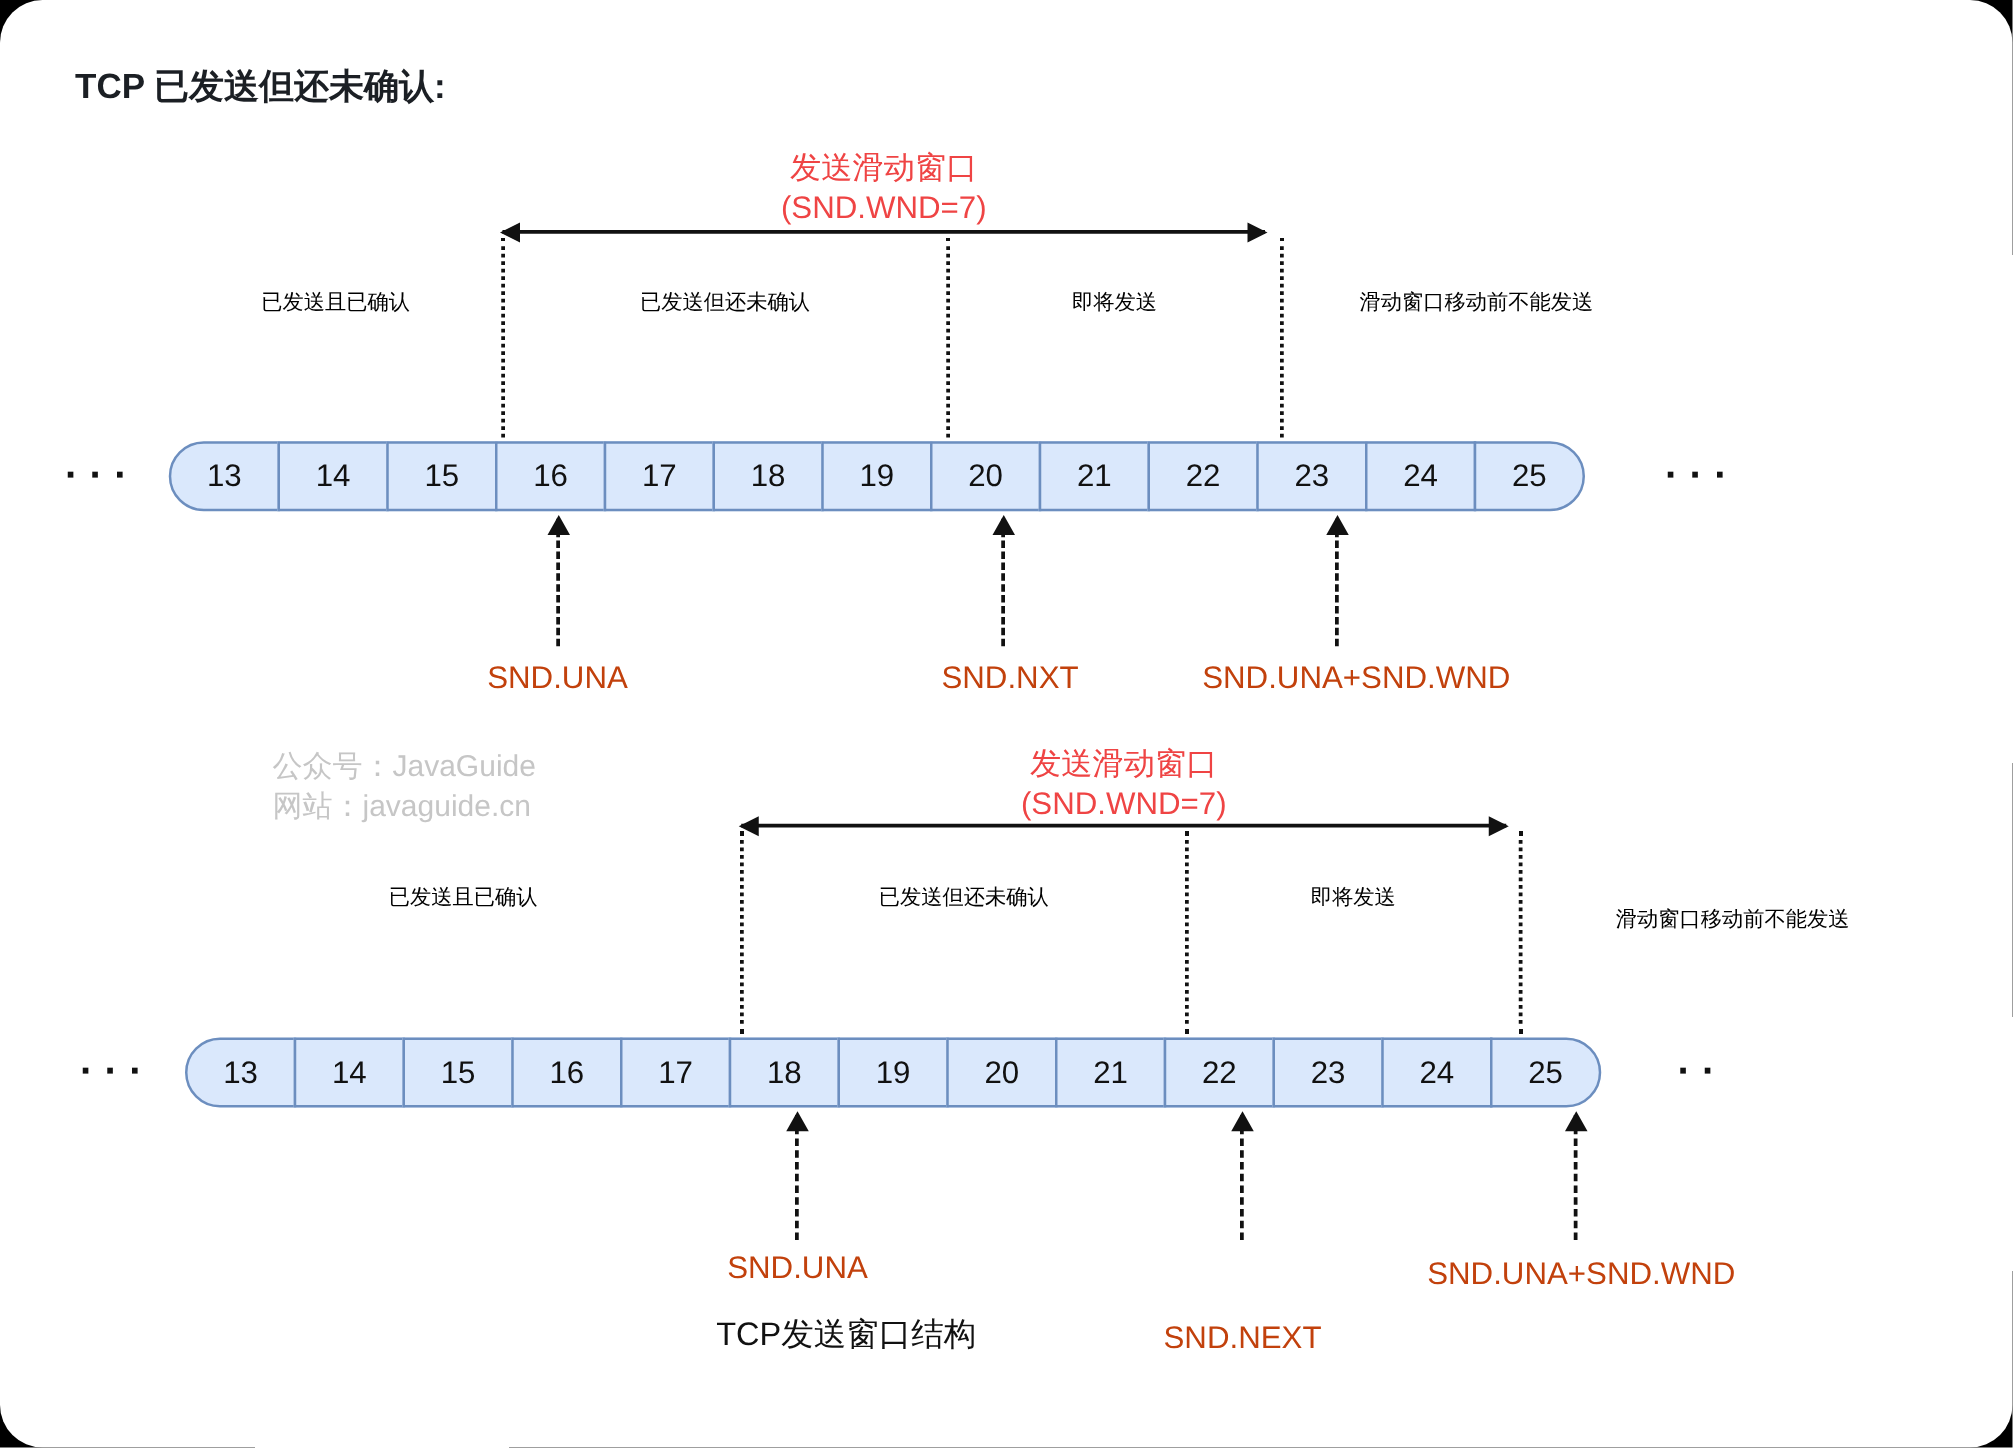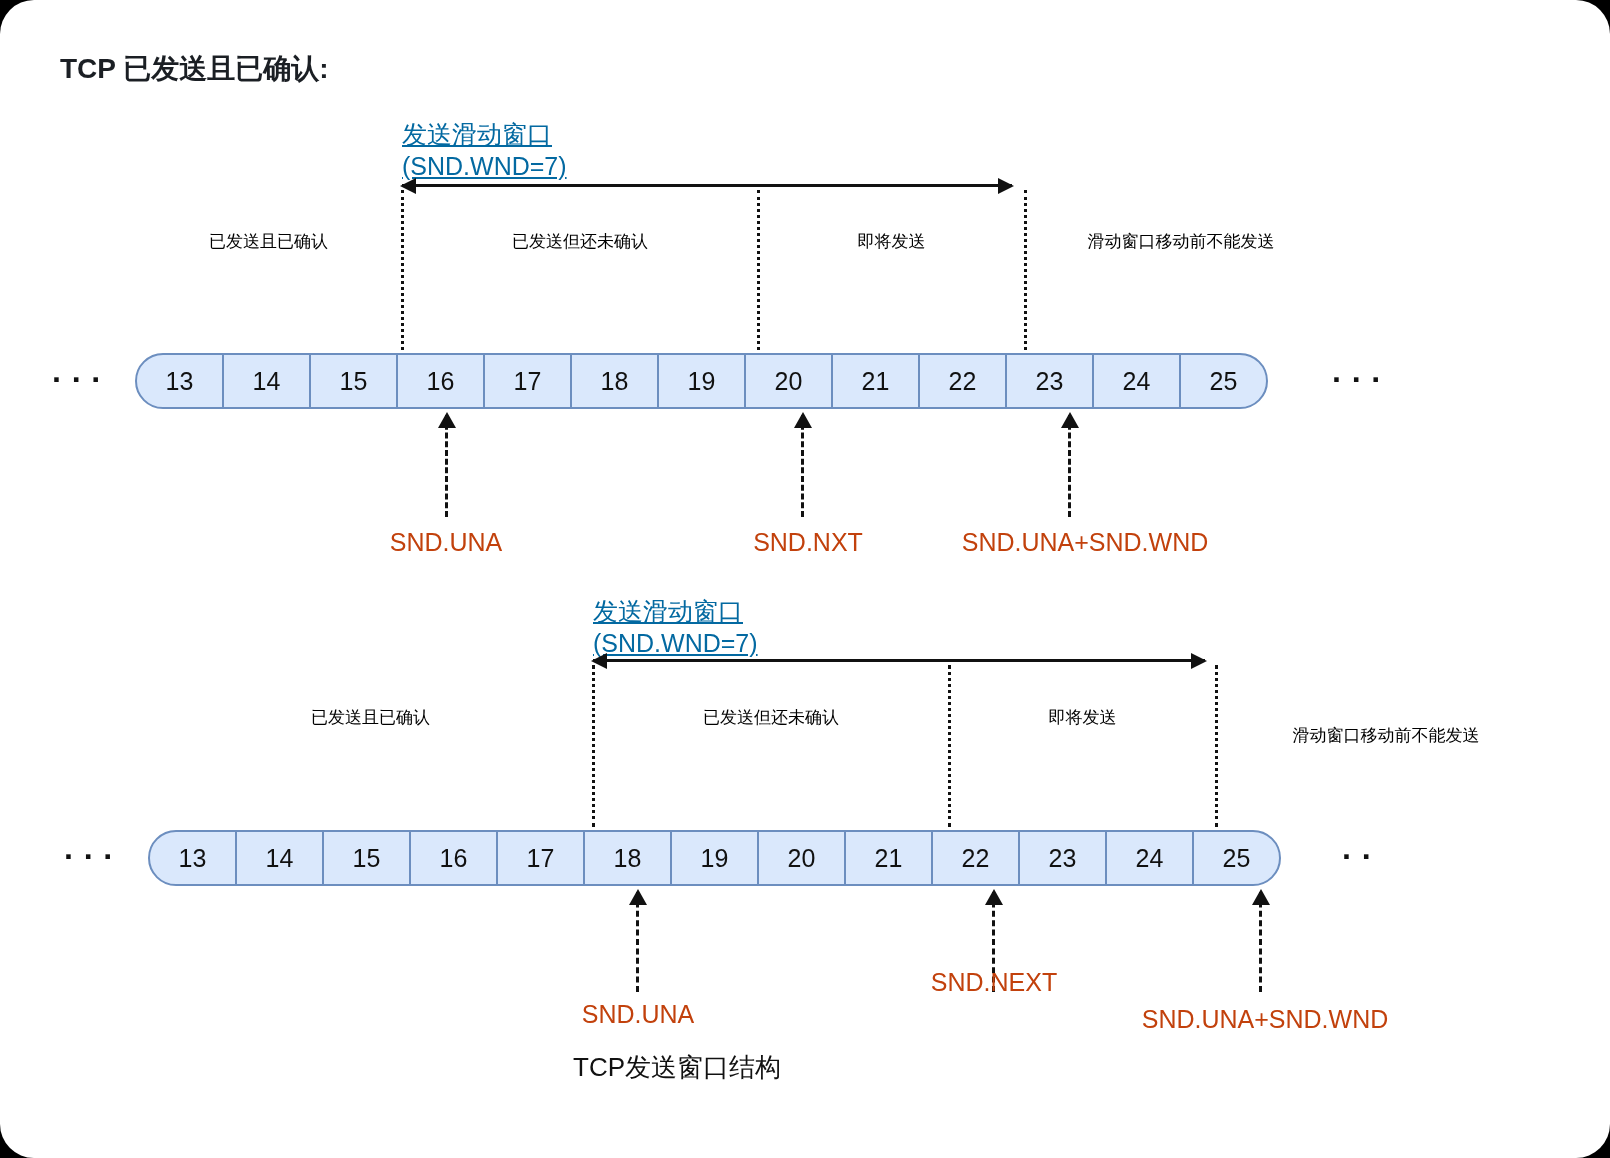--- a/index.html
+++ b/index.html
@@ -22,23 +22,23 @@
     overflow: hidden;
   }
   .page-title {
     position: absolute;
     left: 60px; top: 50px;
     font-size: 28px; font-weight: 700; color: #1b1f24;
     margin: 0;
   }
   .wlabel {
     position: absolute;
-    font-size: 25px; color: #0369a1;
+    text-align: center;
+    font-size: 25px; color: #ef4444;
     line-height: 1.28;
-    text-decoration: underline;
   }
   .region-label {
     position: absolute;
     text-align: center;
     font-size: 17px; color: #000;
     white-space: nowrap;
   }
   .h-arrow {
     position: absolute;
     height: 3px;
@@ -117,21 +117,21 @@
     left: 0; top: 1050px; width: 1354px;
     text-align: center;
     font-size: 26px; color: #111;
   }
 </style>
 </head>
 <body>
 
 <div class="card">
 
-  <h1 class="page-title">TCP 已发送且已确认:</h1>
+  <h1 class="page-title">TCP 已发送但还未确认:</h1>
 
   <div>
 
     <div class="wlabel" style="left:402px; top:118px; width:610px;">
       <div>发送滑动窗口</div>
       <div>(SND.WND=7)</div>
     </div>
 
     <div class="h-arrow" style="left:402px; top:184px; width:610px;"></div>
 
@@ -166,20 +166,24 @@
 
     <div class="v-arrow" style="left:445px; top:415px; height:102px;"></div>
     <div class="v-arrow" style="left:801px; top:415px; height:102px;"></div>
     <div class="v-arrow" style="left:1068px; top:415px; height:102px;"></div>
 
     <div class="pointer-label" style="left:336px; top:528px; width:220px;">SND.UNA</div>
     <div class="pointer-label" style="left:698px; top:528px; width:220px;">SND.NXT</div>
     <div class="pointer-label" style="left:945px; top:528px; width:280px;">SND.UNA+SND.WND</div>
   </div>
 
+  <div class="watermark">
+    <div>公众号：JavaGuide</div>
+    <div>网站：javaguide.cn</div>
+  </div>
 
   <div>
 
     <div class="wlabel" style="left:593px; top:595px; width:612px;">
       <div>发送滑动窗口</div>
       <div>(SND.WND=7)</div>
     </div>
 
     <div class="h-arrow" style="left:593px; top:659px; width:612px;"></div>
 
@@ -210,19 +214,19 @@
       <span class="cell last">25</span>
     </div>
 
     <div class="ellipsis" style="left:1342px; top:830px;">··</div>
 
     <div class="v-arrow" style="left:636px; top:892px; height:100px;"></div>
     <div class="v-arrow" style="left:992px; top:892px; height:100px;"></div>
     <div class="v-arrow" style="left:1259px; top:892px; height:100px;"></div>
 
     <div class="pointer-label" style="left:528px; top:1000px; width:220px;">SND.UNA</div>
-    <div class="pointer-label" style="left:884px; top:968px; width:220px;">SND.NEXT</div>
+    <div class="pointer-label" style="left:884px; top:1056px; width:220px;">SND.NEXT</div>
     <div class="pointer-label" style="left:1125px; top:1005px; width:280px;">SND.UNA+SND.WND</div>
   </div>
 
   <div class="caption">TCP发送窗口结构</div>
 
 </div>
 
 </body></html>

